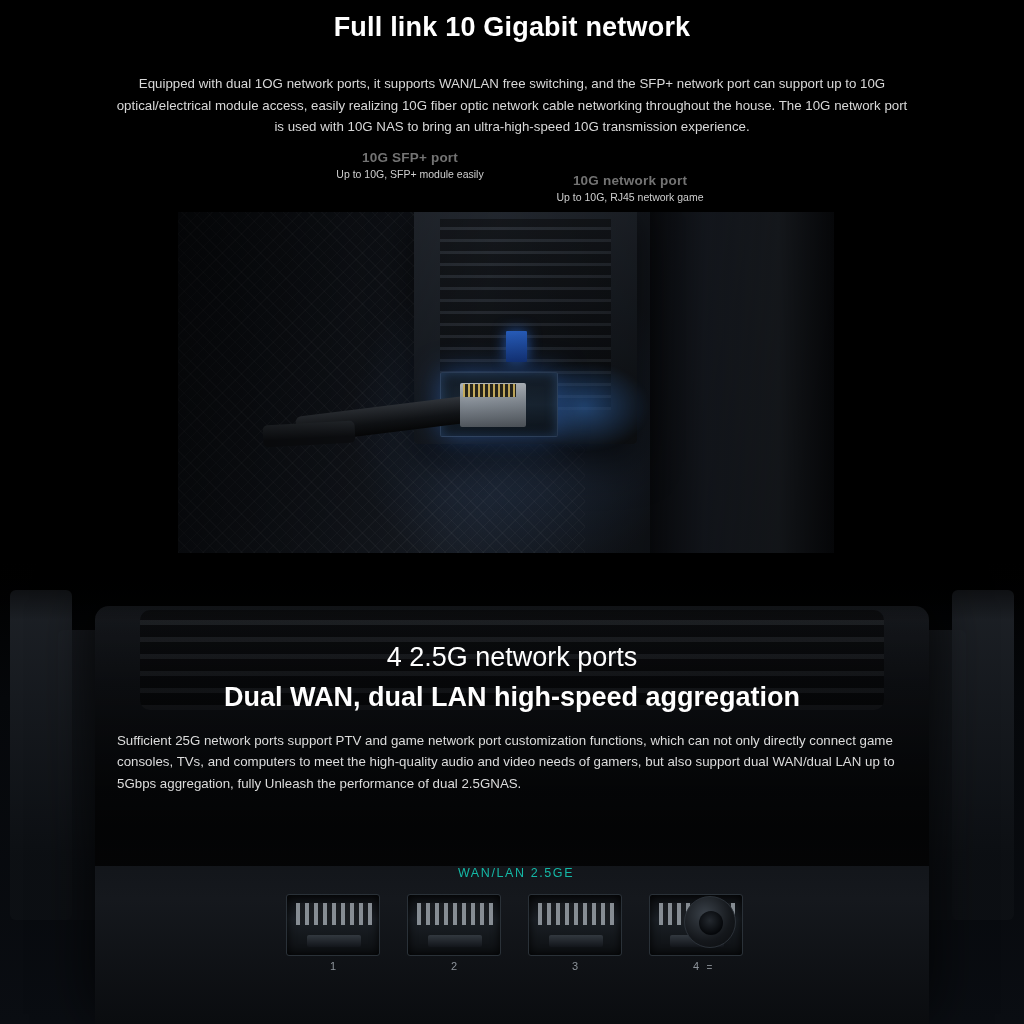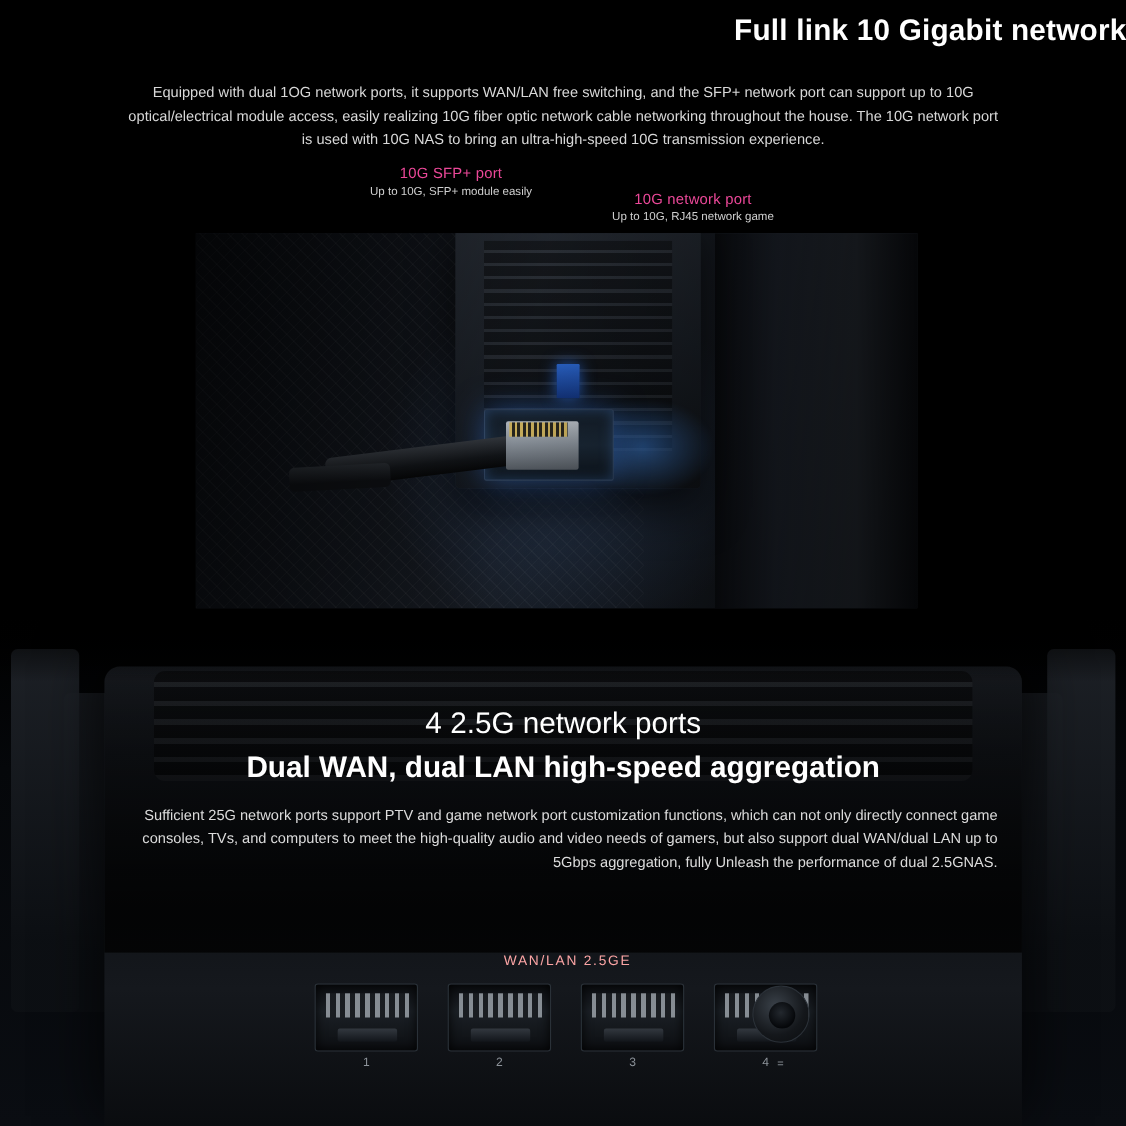--- a/index.html
+++ b/index.html
@@ -8,38 +8,38 @@
     width:1024px; height:1024px; overflow:hidden;
     font-family:"Liberation Sans", sans-serif;
     color:#fff; position:relative;
   }
 
   .page { position:relative; width:1024px; height:1024px; background:#000; }
 
   
   .sec1 { position:absolute; left:0; top:0; width:1024px; height:560px; }
 
-  .s1-title-wrap { padding-top:10px; text-align:right; }
+  .s1-title-wrap { padding-top:10px; text-align:center; }
   .s1-title1 {
     font-size:27px; font-weight:bold; letter-spacing:.2px; line-height:1.3;
   }
   .s1-title2 {
     font-size:27px; font-weight:bold; letter-spacing:.2px; line-height:1.35;
     margin-top:4px;
   }
 
   .s1-desc {
     margin:28px auto 0; width:800px; text-align:center;
     font-size:13.3px; line-height:1.62; color:#d8d8d8; font-weight:300;
   }
 
   
   .labels { position:relative; width:1024px; height:42px; margin-top:12px; }
   .label-block { position:absolute; text-align:center; }
-  .label-title { font-size:13.5px; font-weight:normal; color:#ec4899; letter-spacing:.2px; }
+  .label-title { font-size:13.5px; font-weight:bold; color:#737373; letter-spacing:.2px; }
   .label-sub { font-size:10.5px; color:#cfcfcf; margin-top:3px; font-weight:300; }
 
   .lbl-sfp { left:310px; top:0; width:200px; }
   .lbl-net { left:520px; top:0; width:220px;margin-top:23px; }
 
   
   .photo {
     position:absolute; left:178px; top:212px; width:656px; height:341px;
     overflow:hidden;
     background:
@@ -167,42 +167,42 @@
     position:absolute; left:20px; bottom:8px; width:54px; height:12px;
     background:linear-gradient(180deg,#32383f,#12151a);
     border-radius:2px;
   }
   .pnum {
     position:absolute; width:94px; text-align:center; top:78px;
     font-size:11px; color:#8d939a;
   }
   .wanlabel {
     position:absolute; left:0; top:-16px; width:460px; text-align:center;
-    font-size:12.5px; letter-spacing:1.6px; color:#fca5a5;
+    font-size:12.5px; letter-spacing:1.6px; color:#14b8a6;
   }
   .pwr {
     position:absolute; left:684px; top:896px; width:52px; height:52px;
     border-radius:50%;
     background:radial-gradient(circle at 40% 35%, #3a4149 0%, #14171b 60%, #0a0c0e 100%);
     border:1px solid #2b3138;
   }
   .pwr-inner {
     position:absolute; left:14px; top:14px; width:24px; height:24px; border-radius:50%;
     background:radial-gradient(circle at 45% 40%, #23282e 0%, #05070a 70%);
   }
   .pwr-mark {
     position:absolute; left:692px; top:962px; width:36px; text-align:center;
     font-size:10px; color:#7c8288; letter-spacing:1px;
   }
 
   .s2-text { position:absolute; left:0; top:640px; width:1024px; text-align:center; z-index:5; }
   .s2-title1 { font-size:27px; font-weight:normal; line-height:1.3; }
   .s2-title2 { font-size:27px; font-weight:bold; line-height:1.35; margin-top:4px; }
   .s2-desc {
-    margin:14px auto 0; width:790px; text-align:right;
+    margin:14px auto 0; width:790px; text-align:left;
     font-size:13.3px; line-height:1.62; color:#dcdcdc; font-weight:300;
   }
 </style>
 </head>
 <body>
 
 <div class="page">
 
   <div class="sec1">
 

